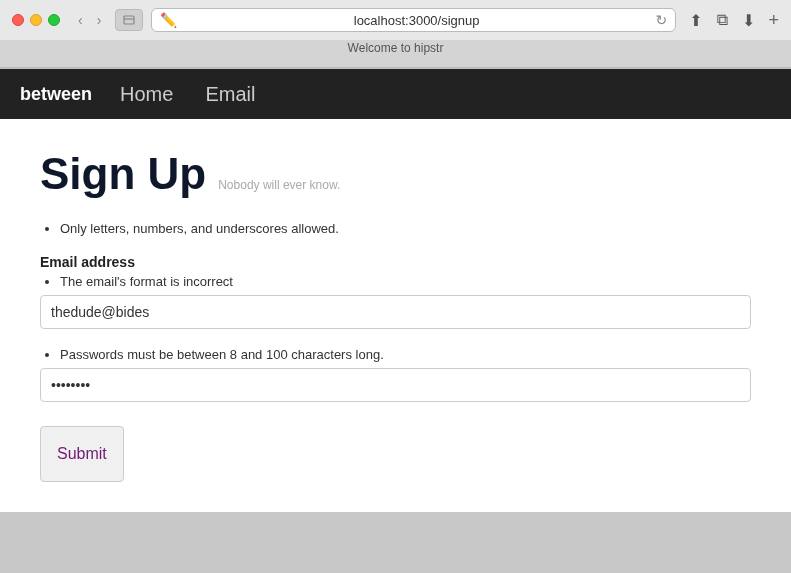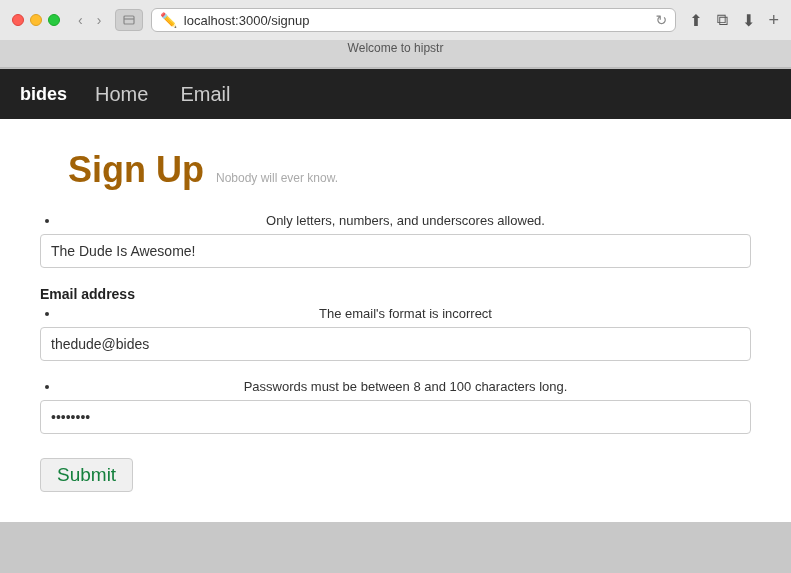--- a/index.html
+++ b/index.html
@@ -79,21 +79,21 @@
       align-items: center;
       background: white;
       border: 1px solid #bbb;
       border-radius: 6px;
       padding: 3px 8px;
       gap: 6px;
     }
 
     .address-bar-text {
       flex: 1;
-      text-align: left;
+      text-align: center;
       font-size: 13px;
       color: #333;
     }
 
     .refresh-btn {
       color: #888;
       font-size: 14px;
       cursor: pointer;
       background: none;
       border: none;
@@ -172,24 +172,23 @@
     }
 
     .page-heading {
       display: flex;
       align-items: baseline;
       gap: 12px;
       margin-bottom: 22px;
     }
 
     .page-title {
-      font-size: 36px;
+      font-size: 44px;
       font-weight: 700;
-      color: #a16207;
-      margin-left: 28px;
+      color: #0f172a;
     }
 
     .page-subtitle {
       font-size: 12px;
       color: #aaa;
       font-weight: 300;
     }
 
     .form-section {
       margin-bottom: 18px;
@@ -200,21 +199,20 @@
       font-weight: 700;
       color: #222;
       margin-bottom: 4px;
       display: block;
     }
 
     .field-errors {
       list-style: disc;
       margin-left: 20px;
       margin-bottom: 6px;
-      text-align: center;
     }
 
     .field-error {
       font-size: 13px;
       color: #333;
     }
 
     .form-input {
       width: 100%;
       padding: 8px 10px;
@@ -222,24 +220,24 @@
       border: 1px solid #ccc;
       border-radius: 4px;
       outline: none;
       color: #333;
     }
 
     .submit-btn {
       background: #f0f0f0;
       border: 1px solid #ccc;
       border-radius: 4px;
-      padding: 5px 16px;
-      font-size: 19px;
-      cursor: pointer;
-      color: #15803d;
+      padding: 18px 16px;
+      font-size: 16px;
+      cursor: pointer;
+      color: #701a75;
       margin-top: 6px;
     }
   </style>
 </head>
 <body>
 
 <div class="browser-chrome">
   <div class="browser-titlebar">
     <div class="traffic-lights">
       <div class="traffic-light traffic-light-red"></div>
@@ -269,38 +267,37 @@
     <button class="tab-bar-new">+</button>
   </div>
   <div class="browser-tab-strip">
     <span>Welcome to hipstr</span>
   </div>
 </div>
 
 <div class="browser-viewport">
 
   <nav class="app-nav">
-    <a class="nav-brand">bides</a>
+    <a class="nav-brand">between</a>
     <a class="nav-link">Home</a>
     <a class="nav-link">Email</a>
   </nav>
 
   <div class="main-content">
     <div class="page-heading">
       <h1 class="page-title">Sign Up</h1>
       <span class="page-subtitle">Nobody will ever know.</span>
     </div>
 
     <form>
       
       <div class="form-section">
         <ul class="field-errors">
           <li class="field-error">Only letters, numbers, and underscores allowed.</li>
         </ul>
-        <input class="form-input" type="text" value="The Dude Is Awesome!" style="">
       </div>
 
       
       <div class="form-section">
         <label class="field-label">Email address</label>
         <ul class="field-errors">
           <li class="field-error">The email's format is incorrect</li>
         </ul>
         <input class="form-input" type="email" value="thedude@bides" style="">
       </div>

